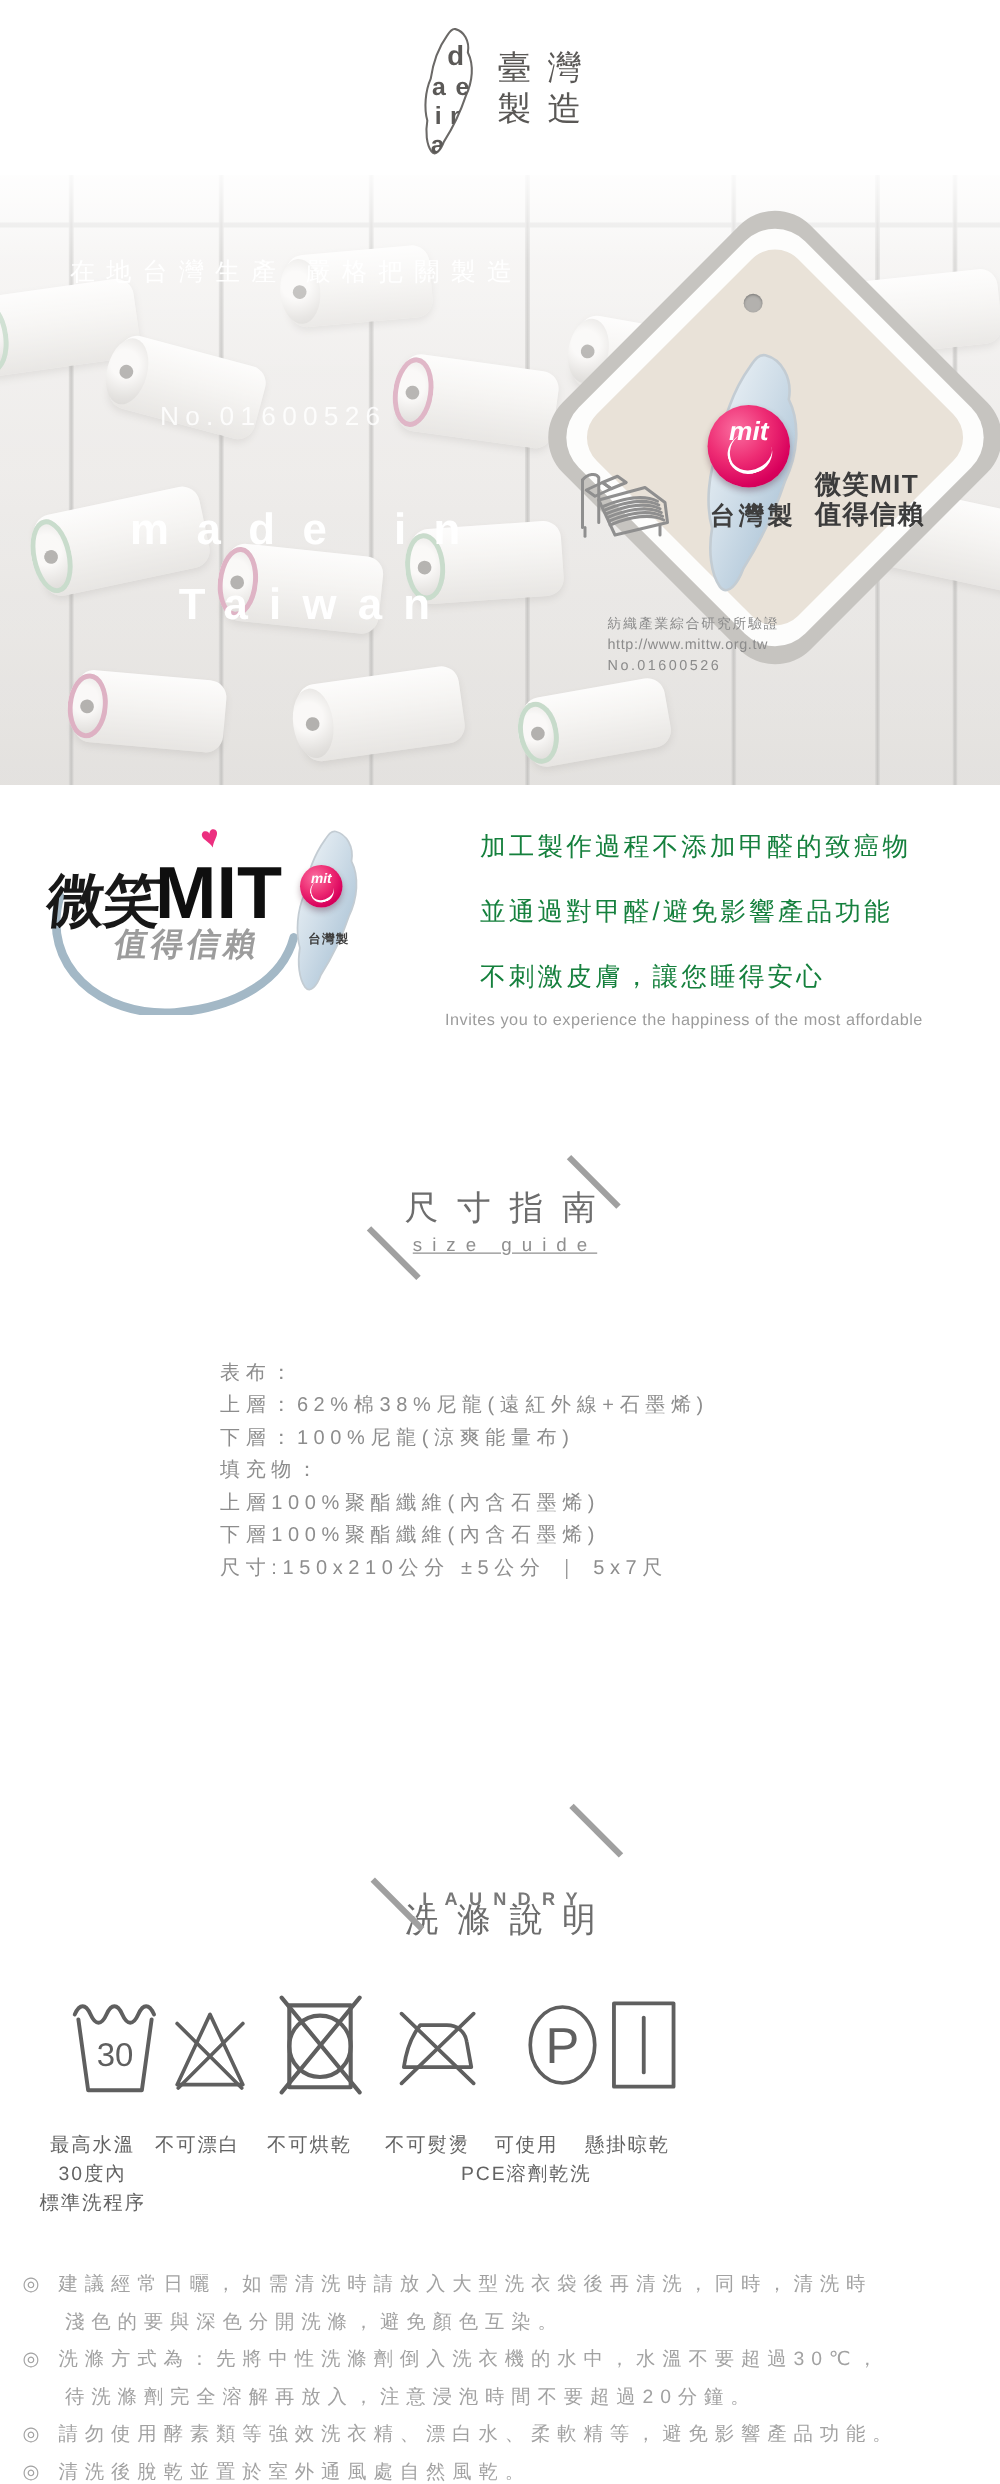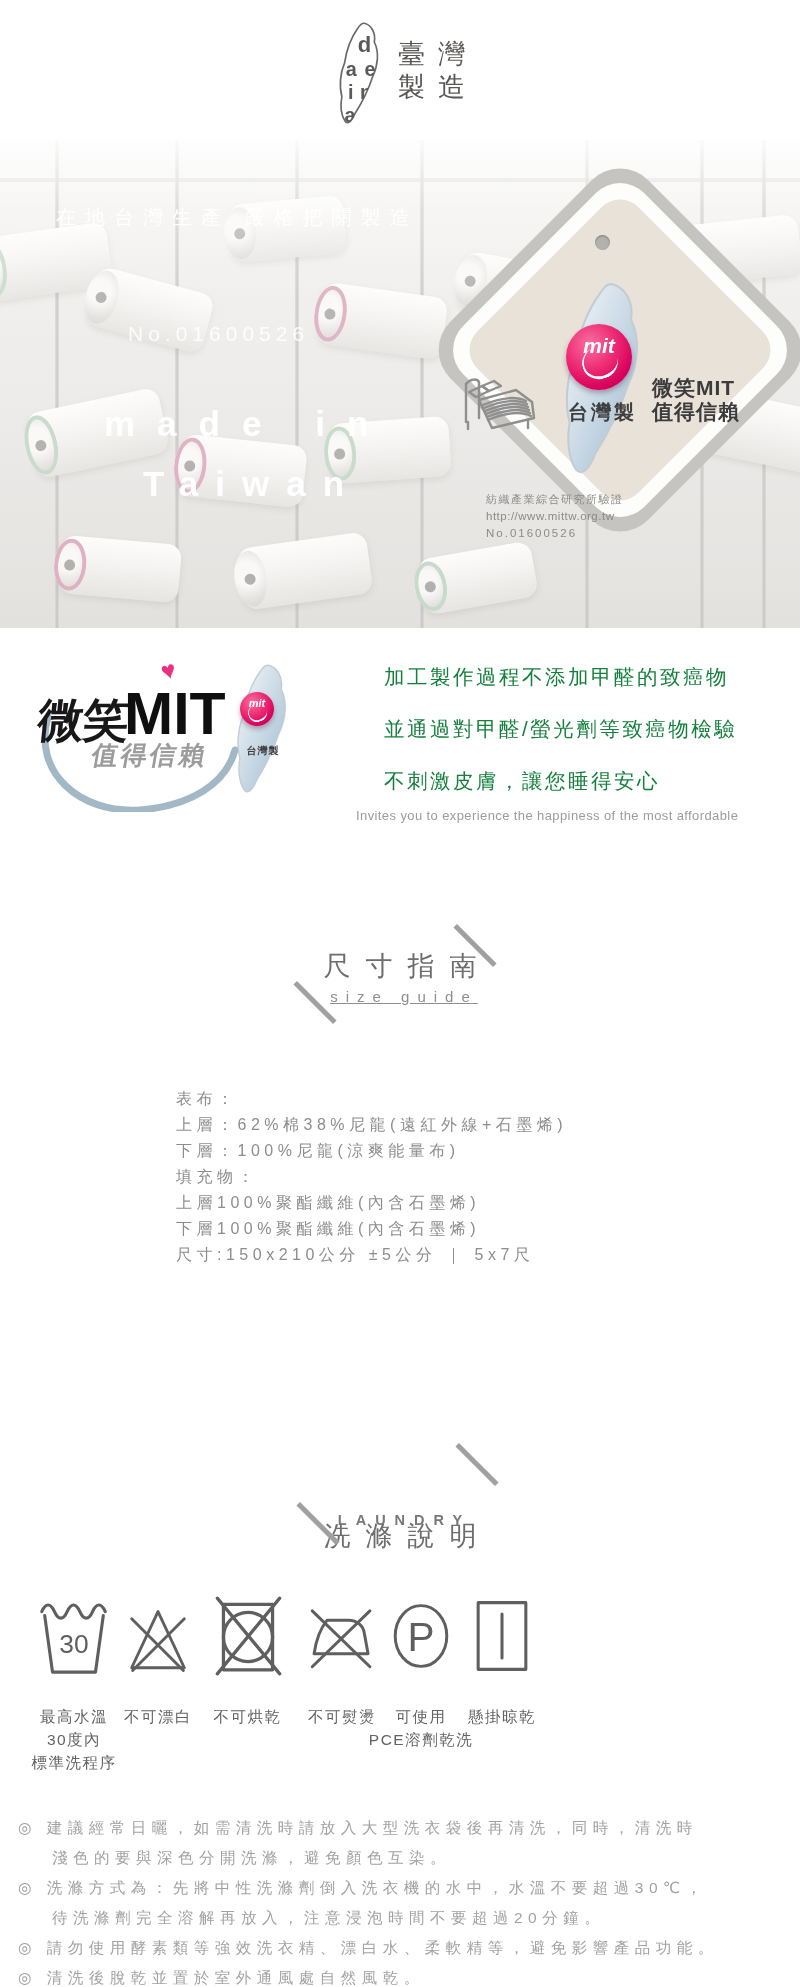--- a/index.html
+++ b/index.html
@@ -76,21 +76,21 @@
   .sub-sg{top:988px;font-size:15px;letter-spacing:8px;text-indent:8px;text-decoration:underline;}
   .sub-ld{top:1512px;font-size:14.5px;font-weight:700;letter-spacing:9px;text-indent:9px;color:#787878;}
   .slash{position:absolute;height:5px;width:56px;background:#a0a0a0;transform:rotate(45deg);}
 
   
   .specs{position:absolute;left:176px;top:1086px;width:470px;}
   .spec-line{font-size:16px;color:#8d8d8d;letter-spacing:4.5px;line-height:26px;white-space:nowrap;}
 
   
   .lc{position:absolute;top:1588px;text-align:center;}
-  .lc-icon{height:95px;display:flex;align-items:center;justify-content:center;}
+  .lc-icon{height:95px;display:flex;align-items:center;justify-content:flex-end;}
   .lc-icon svg{stroke:#5f5f5f;fill:none;stroke-width:3.2;stroke-linecap:round;stroke-linejoin:round;}
   .lc-label{margin-top:22px;font-size:15.5px;color:#636363;letter-spacing:1.5px;line-height:23px;white-space:pre-line;}
   .icon-num{font-size:27px;fill:#5f5f5f;stroke:none;font-weight:500;}
   .icon-P{font-size:44px;fill:#5f5f5f;stroke:none;}
 
   
   .notes{position:absolute;left:18px;top:1813px;width:778px;}
   .note{font-size:15.5px;color:#a2a2a2;letter-spacing:5.5px;line-height:30px;white-space:pre-line;padding-left:34px;text-indent:-34px;}
 </style>
 </head>
@@ -210,21 +210,21 @@
     <svg class="tl-island" viewBox="0 0 100 200">
       <use href="#tw-shape" fill="url(#gIsl)" stroke="#c3ccd3" stroke-width="2"></use>
     </svg>
     <div class="mit-circle mit-sm tl-mitcircle">
       <span>mit</span>
       <span class="smile"></span>
     </div>
     <div class="tl-made">台灣製</div>
   </div>
   <div class="trust-line tt1">加工製作過程不添加甲醛的致癌物</div>
-  <div class="trust-line tt2">並通過對甲醛/螢光劑等致癌物檢驗</div>
+  <div class="trust-line tt2">並通過對甲醛/避免影響產品功能</div>
   <div class="trust-line tt3">不刺激皮膚，讓您睡得安心</div>
   <div class="trust-eng">Invites you to experience the happiness of the most affordable</div>
 
   <div class="sec-title" style="top:948px">尺寸指南</div>
   <div class="sec-sub sub-sg">size guide</div>
   <div class="slash" style="left:447px;top:943px"></div>
   <div class="slash" style="left:287px;top:1000px"></div>
 
   <div class="specs">
     <div class="spec-line">表布：</div>

